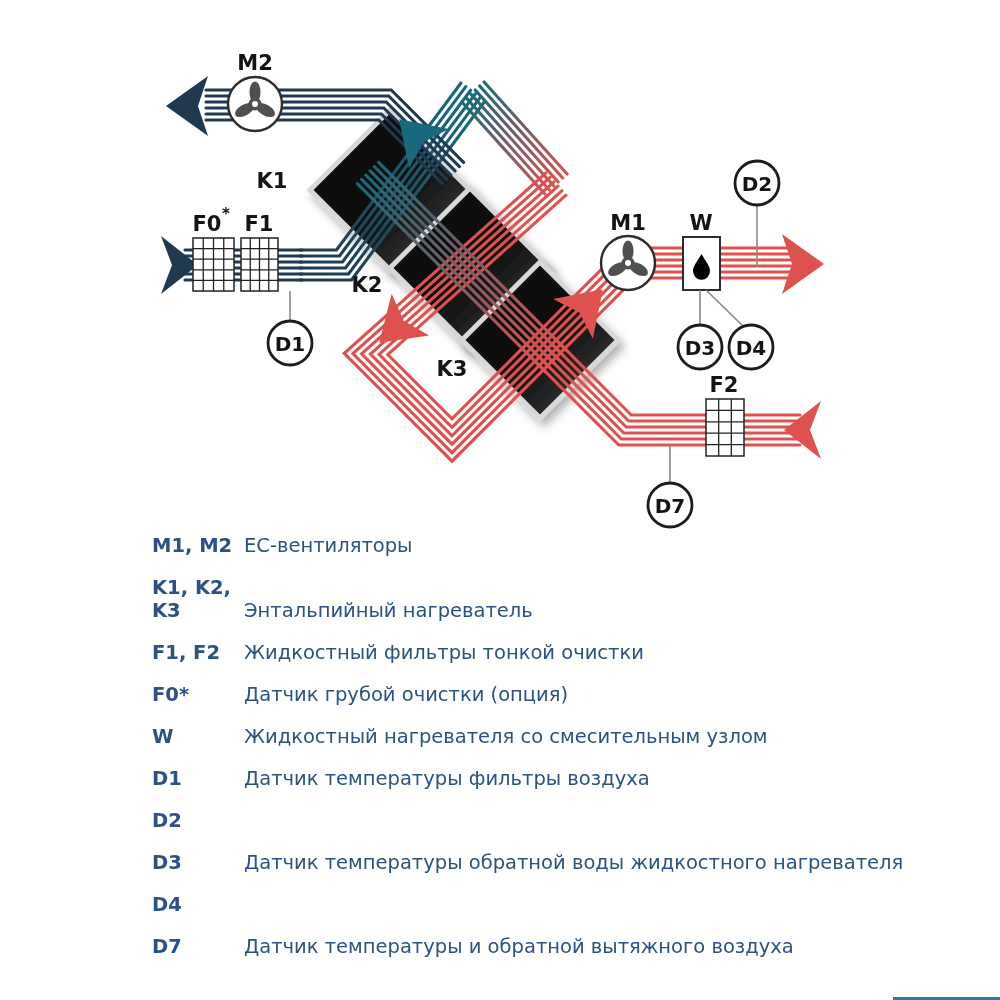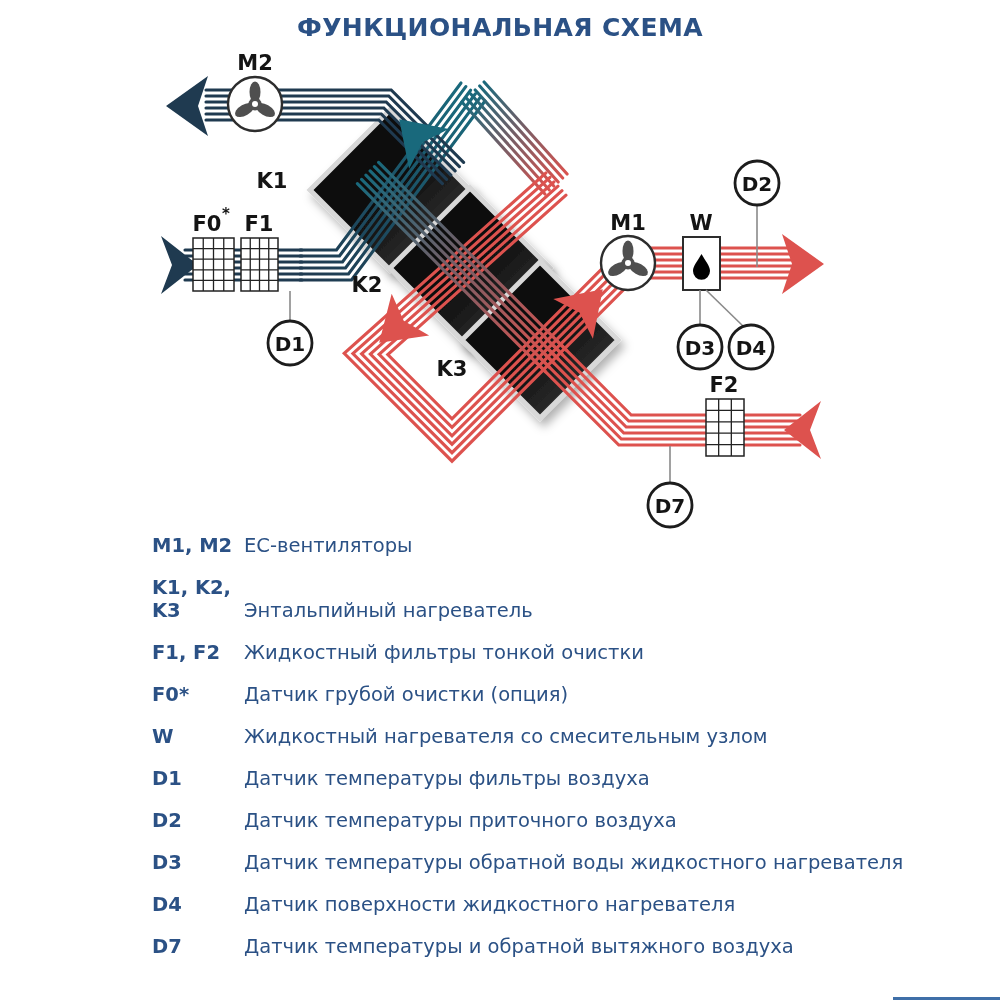--- a/index.html
+++ b/index.html
@@ -16,21 +16,20 @@
   .lrow{display:flex;align-items:flex-end;margin-bottom:19px;font-size:19.5px;line-height:23px;}
   .lkey{width:92px;font-weight:bold;white-space:pre-line;flex-shrink:0;}
   .ldesc{}
   .footer-line{position:absolute;left:893px;bottom:0;width:107px;height:3px;background:#3f6fa8;}
 </style>
 </head>
 <body>
 
 <div class="page">
 
-  <h1 class="title">ФУНКЦИОНАЛЬНАЯ СХЕМА</h1>
 
   <svg class="diagram" width="1000" height="530" viewBox="0 0 1000 530">
     <defs id="svg-defs">
       <linearGradient id="grad-dia" x1="0" y1="0" x2="1" y2="1">
         <stop offset="0" stop-color="#070707"></stop>
         <stop offset="0.55" stop-color="#121212"></stop>
         <stop offset="1" stop-color="#4a4a4a"></stop>
       </linearGradient>
       <filter id="soft-shadow" x="-30%" y="-30%" width="160%" height="160%">
         <feDropShadow dx="4" dy="6" stdDeviation="5" flood-color="#000000" flood-opacity="0.3"></feDropShadow>
@@ -234,29 +233,27 @@
     <div class="lrow">
       <span class="lkey">W</span>
       <span class="ldesc">Жидкостный нагревателя со смесительным узлом</span>
     </div>
     <div class="lrow">
       <span class="lkey">D1</span>
       <span class="ldesc">Датчик температуры фильтры воздуха</span>
     </div>
     <div class="lrow">
       <span class="lkey">D2</span>
-      <span class="ldesc">Датчик температуры приточного воздуха</span>
     </div>
     <div class="lrow">
       <span class="lkey">D3</span>
       <span class="ldesc">Датчик температуры обратной воды жидкостного нагревателя</span>
     </div>
     <div class="lrow">
       <span class="lkey">D4</span>
-      <span class="ldesc">Датчик поверхности жидкостного нагревателя</span>
     </div>
     <div class="lrow">
       <span class="lkey">D7</span>
       <span class="ldesc">Датчик температуры и обратной вытяжного воздуха</span>
     </div>
   </div>
 
   <div class="footer-line"></div>
 </div>
 

